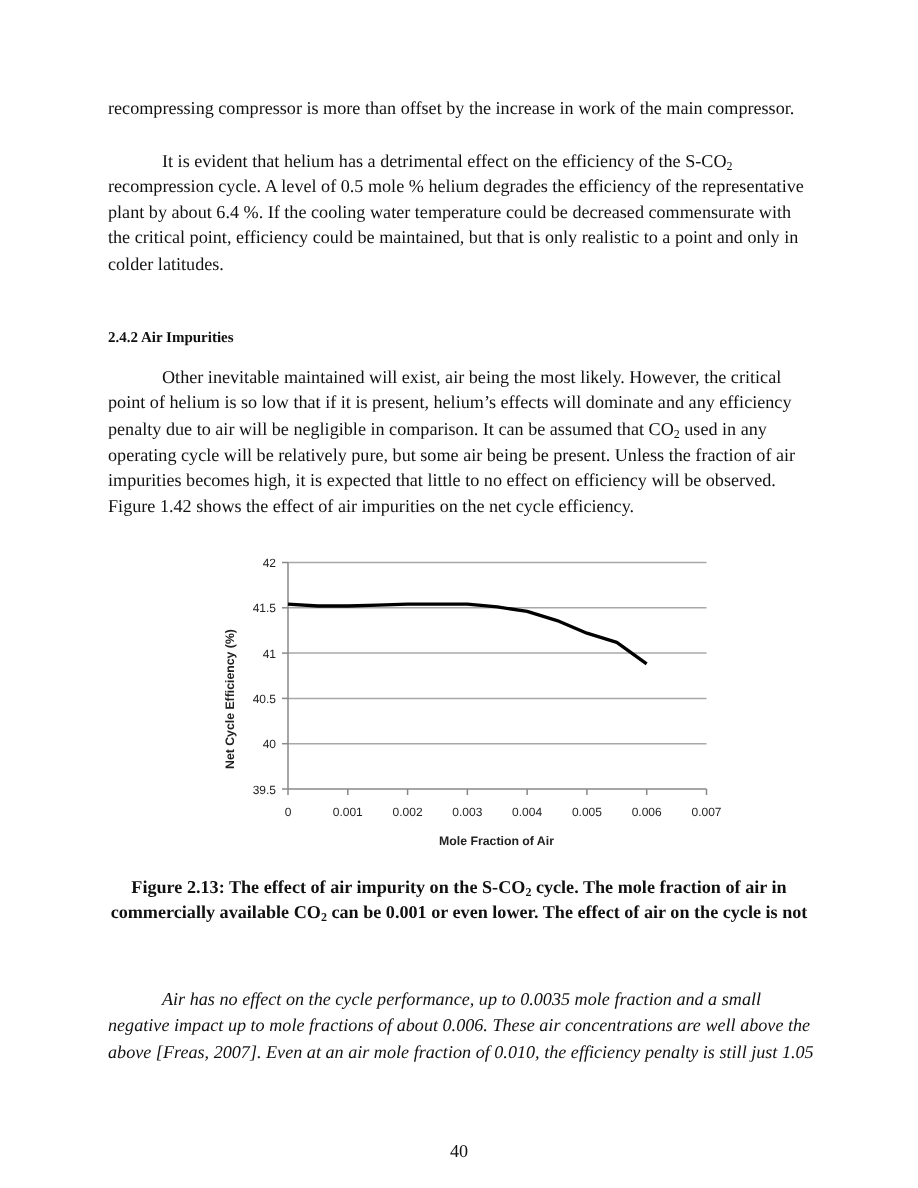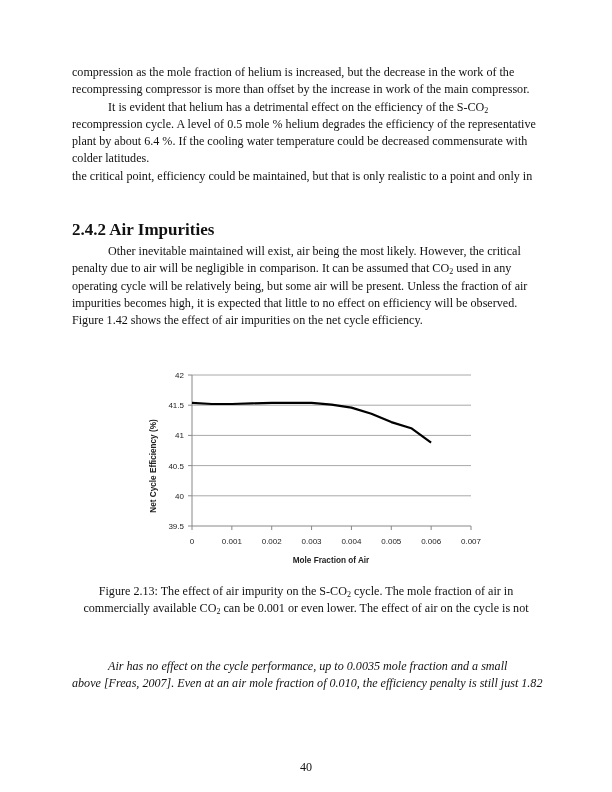--- a/index.html
+++ b/index.html
@@ -2,53 +2,53 @@
 <html><head>
 <meta charset="utf-8">
 <style>
   html, body { margin: 0; padding: 0; background: #ffffff; }
   body { width: 612px; height: 792px; position: relative; overflow: hidden;
          font-family: "Liberation Serif", serif; color: #111; }
   .page { position: absolute; left: 0; top: 0; width: 612px; height: 792px; }
   .para { position: absolute; left: 72px; width: 470px; font-size: 12.1px; line-height: 17.3px; margin: 0; }
   .para .line { display: block; white-space: nowrap; }
   .indent { padding-left: 36px; }
-  .heading { position: absolute; left: 72px; top: 220px; font-size: 17px; font-weight: bold; margin: 0; }
-  .caption { position: absolute; left: 72px; width: 468px; top: 583px; font-size: 12.1px; line-height: 17.3px; text-align: center; margin: 0; }
+  .heading { position: absolute; left: 72px; top: 220px; font-size: 10px; font-weight: bold; margin: 0; }
+  .caption { position: absolute; left: 72px; width: 468px; top: 583px; font-size: 12.1px; line-height: 17.3px; text-align: center; margin: 0; font-weight: bold; }
   .caption .line { display: block; white-space: nowrap; }
   .pagenum { position: absolute; left: 0; width: 612px; top: 760px; text-align: center; font-size: 12.1px; }
   sub { font-size: 8px; vertical-align: -2px; line-height: 0; }
   .chart { position: absolute; left: 138px; top: 360px; width: 360px; height: 210px; }
   .chart svg { display: block; }
   .chart text { font-family: "Liberation Sans", sans-serif; fill: #222; }
 </style>
 </head>
 <body>
 
 <div class="page">
 
   <p class="para" style="top:64px;">
-    <span class="line">compression as the mole fraction of helium is increased, but the decrease in the work of the</span>
     <span class="line">recompressing compressor is more than offset by the increase in work of the main compressor.</span>
   </p>
 
   <p class="para" style="top:98.6px;font-family:Liberation Serif, serif;">
     <span class="line indent"><span>It is evident that helium has a detrimental effect on the efficiency of the S-CO</span><sub>2</sub></span>
     <span class="line">recompression cycle.  A level of 0.5 mole % helium degrades the efficiency of the representative</span>
     <span class="line">plant by about 6.4 %.  If the cooling water temperature could be decreased commensurate with</span>
+    <span class="line">the critical point, efficiency could be maintained, but that is only realistic to a point and only in</span>
     <span class="line">colder latitudes.</span>
-    <span class="line">the critical point, efficiency could be maintained, but that is only realistic to a point and only in</span>
   </p>
 
   <h3 class="heading">2.4.2 Air Impurities</h3>
 
   <p class="para" style="top:243px;">
     <span class="line indent">Other inevitable maintained will exist, air being the most likely.  However, the critical</span>
+    <span class="line">point of helium is so low that if it is present, helium’s effects will dominate and any efficiency</span>
     <span class="line"><span>penalty due to air will be negligible in comparison.  It can be assumed that CO</span><sub>2</sub><span> used in any</span></span>
-    <span class="line">operating cycle will be relatively being, but some air will be present.  Unless the fraction of air</span>
+    <span class="line">operating cycle will be relatively pure, but some air being be present.  Unless the fraction of air</span>
     <span class="line">impurities becomes high, it is expected that little to no effect on efficiency will be observed.</span>
     <span class="line">Figure 1.42 shows the effect of air impurities on the net cycle efficiency.</span>
   </p>
 
   <div class="chart">
     <svg id="chart-svg" width="360" height="210" viewBox="0 0 360 210">
       <g id="grid">
           <line x1="54" x2="333" y1="15" y2="15" stroke="#a8a8a8" stroke-width="1"></line>
           <line x1="54" x2="333" y1="45.19999999999999" y2="45.19999999999999" stroke="#a8a8a8" stroke-width="1"></line>
           <line x1="54" x2="333" y1="75.4" y2="75.4" stroke="#a8a8a8" stroke-width="1"></line>
@@ -97,17 +97,18 @@
     </svg>
   </div>
 
   <p class="caption">
     <span class="line"><span>Figure 2.13: The effect of air impurity on the S-CO</span><sub>2</sub><span> cycle.  The mole fraction of air in</span></span>
     <span class="line"><span>commercially available CO</span><sub>2</sub><span> can be 0.001 or even lower.  The effect of air on the cycle is not</span></span>
   </p>
 
   <p class="para" style="top:658px;font-style:italic;">
     <span class="line indent">Air has no effect on the cycle performance, up to 0.0035 mole fraction and a small</span>
-    <span class="line">above [Freas, 2007].  Even at an air mole fraction of 0.010, the efficiency penalty is still just 1.82</span>
+    <span class="line">negative impact up to mole fractions of about 0.006.  These air concentrations are well above the</span>
+    <span class="line">above [Freas, 2007].  Even at an air mole fraction of 0.010, the efficiency penalty is still just 1.05</span>
   </p>
 
   <div class="pagenum">40</div>
 </div>
 
 </body></html>

